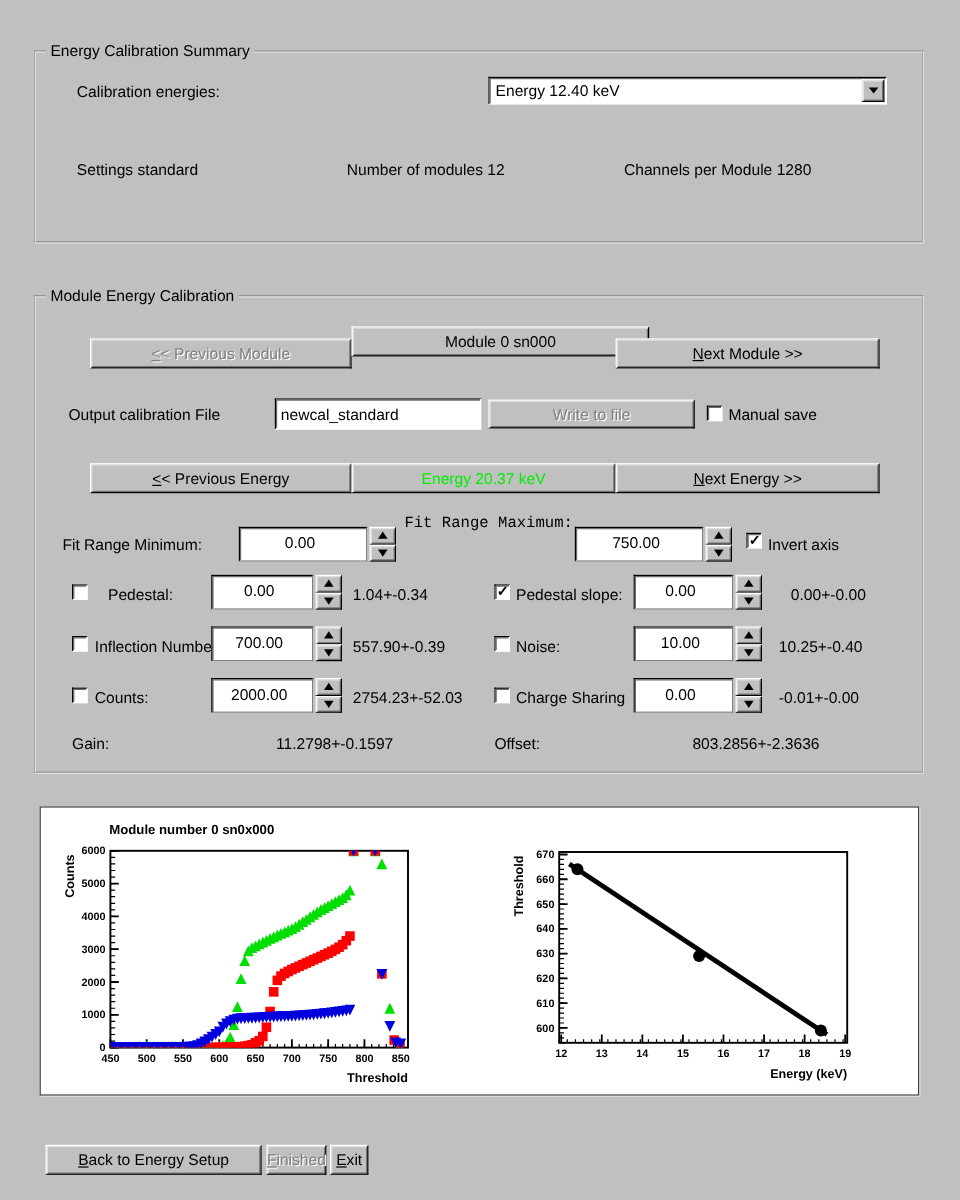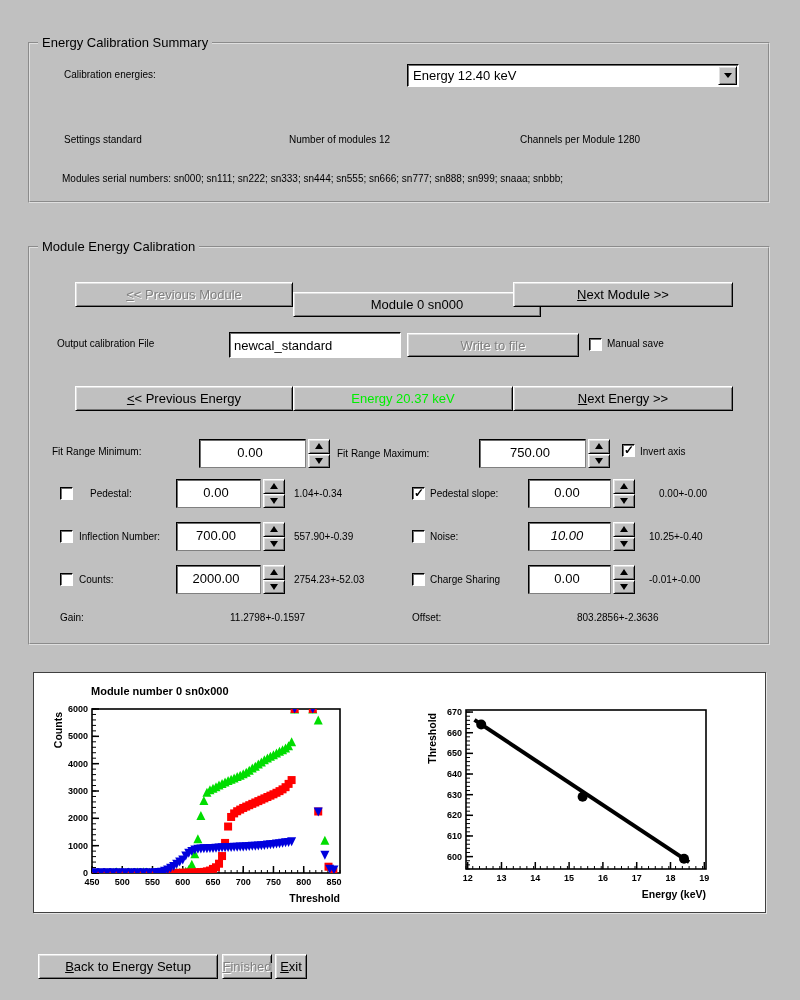--- a/index.html
+++ b/index.html
@@ -4,21 +4,21 @@
 <style>
   * { margin:0; padding:0; box-sizing:border-box; }
   html,body { width:800px; height:1000px; }
   body { font-family:"Liberation Sans", sans-serif; background:#c0c0c0; color:#000; }
   .window { position:relative; width:800px; height:1000px; background:#c0c0c0; overflow:hidden; }
 
   
   .groupbox { position:absolute; border:2px groove #dfdfdf; }
   .groupbox-title { position:absolute; top:-9px; left:8px; background:#c0c0c0; padding:0 4px; font-size:13px;text-align:center; }
 
-  .lbl { position:absolute; font-size:10px; white-space:nowrap; }
+  .lbl { position:absolute; font-size:13px; white-space:nowrap; }
 
   
   .btn { position:absolute; background:#c0c0c0; font-size:13px; text-align:center;
          border:1px solid; border-color:#ffffff #000000 #000000 #ffffff;
          box-shadow: inset 1px 1px 0 #dfdfdf, inset -1px -1px 0 #747474;
          display:flex; align-items:center; justify-content:center; cursor:default; }
   .btn.disabled { color:#808080; text-shadow:1px 1px 0 #ffffff; }
 
   input.entry { position:absolute; font-family:"Liberation Sans",sans-serif; font-size:13px;
                 padding:2px 4px; background:#fff; outline:none;
@@ -64,28 +64,27 @@
     <div class="lbl" style="left:34px; top:25px;">Calibration energies:</div>
     <div class="combo" style="left:377px; top:20px; width:332px; height:23px;">
       <div class="combo-text">Energy 12.40 keV</div>
       <div class="combo-btn">
         <div class="combo-arrow"></div>
       </div>
     </div>
     <div class="lbl" style="left:34px; top:90px;">Settings standard</div>
     <div class="lbl" style="left:259px; top:90px;">Number of modules 12</div>
     <div class="lbl" style="left:490px; top:90px;">Channels per Module 1280</div>
-    <div class="lbl" style="left:32px; top:129px;">Modules serial numbers: sn000; sn111; sn222; sn333; sn444; sn555; sn666; sn777; sn888; sn999; snaaa; snbbb;</div>
   </div>
 
   <div class="groupbox" style="left:28px; top:246px; width:742px; height:399px;">
     <div class="groupbox-title">Module Energy Calibration</div>
 
     <div class="btn disabled" style="left:45px; top:34px; width:218px; height:25px;"><u>&lt;</u>&lt; Previous Module</div>
-    <div class="btn" style="left:263px; top:44px; width:248px; height:25px;">Module 0 sn000</div>
+    <div class="btn" style="left:263px; top:24px; width:248px; height:25px;">Module 0 sn000</div>
     <div class="btn" style="left:483px; top:34px; width:220px; height:25px;"><u>N</u>ext Module &gt;&gt;</div>
 
     <div class="lbl" style="left:27px; top:90px;">Output calibration File</div>
     <input class="entry" style="left: 199px; top: 84px; width: 172px; height: 26px;" value="newcal_standard">
     <div class="btn disabled" style="left:377px; top:85px; width:172px; height:24px;">Write to file</div>
     <div class="checkbox" style="left:559px; top:90px;"></div>
     <div class="lbl" style="left:577px; top:90px;">Manual save</div>
 
     <div class="btn" style="left:45px; top:138px; width:218px; height:25px;"><u>&lt;</u>&lt; Previous Energy</div>
     <div class="btn" style="left: 263px; top: 138px; width: 220px; height: 25px; color: rgb(0, 238, 0);">Energy 20.37 keV</div>
@@ -96,21 +95,21 @@
       <div class="spin-field">0.00</div>
       <div class="spin-arrows">
         <div class="spin-btn">
             <div class="tri-up"></div>
           </div>
         <div class="spin-btn">
             <div class="tri-dn"></div>
           </div>
       </div>
     </div>
-    <div class="lbl" style="left:307px; top:200px;">Fit Range Maximum:</div>
+    <div class="lbl" style="left:307px; top:180px;font-family:Liberation Mono, monospace;">Fit Range Maximum:</div>
     <div class="spin" style="left:449px; top:191px; width:131px; height:29px;">
       <div class="spin-field">750.00</div>
       <div class="spin-arrows">
         <div class="spin-btn">
             <div class="tri-up"></div>
           </div>
         <div class="spin-btn">
             <div class="tri-dn"></div>
           </div>
       </div>
@@ -158,21 +157,21 @@
           </div>
         <div class="spin-btn">
             <div class="tri-dn"></div>
           </div>
       </div>
     </div>
     <div class="lbl" style="left:264px; top:283px;">557.90+-0.39</div>
 
     <div class="checkbox" style="left:382px; top:282px;"></div>
     <div class="lbl" style="left:400px; top:283px;">Noise:</div>
-    <div class="spin" style="left:498px; top:274px; width:107px; height:29px;font-style:italic;">
+    <div class="spin" style="left:498px; top:274px; width:107px; height:29px;">
       <div class="spin-field">10.00</div>
       <div class="spin-arrows">
         <div class="spin-btn">
             <div class="tri-up"></div>
           </div>
         <div class="spin-btn">
             <div class="tri-dn"></div>
           </div>
       </div>
     </div>

